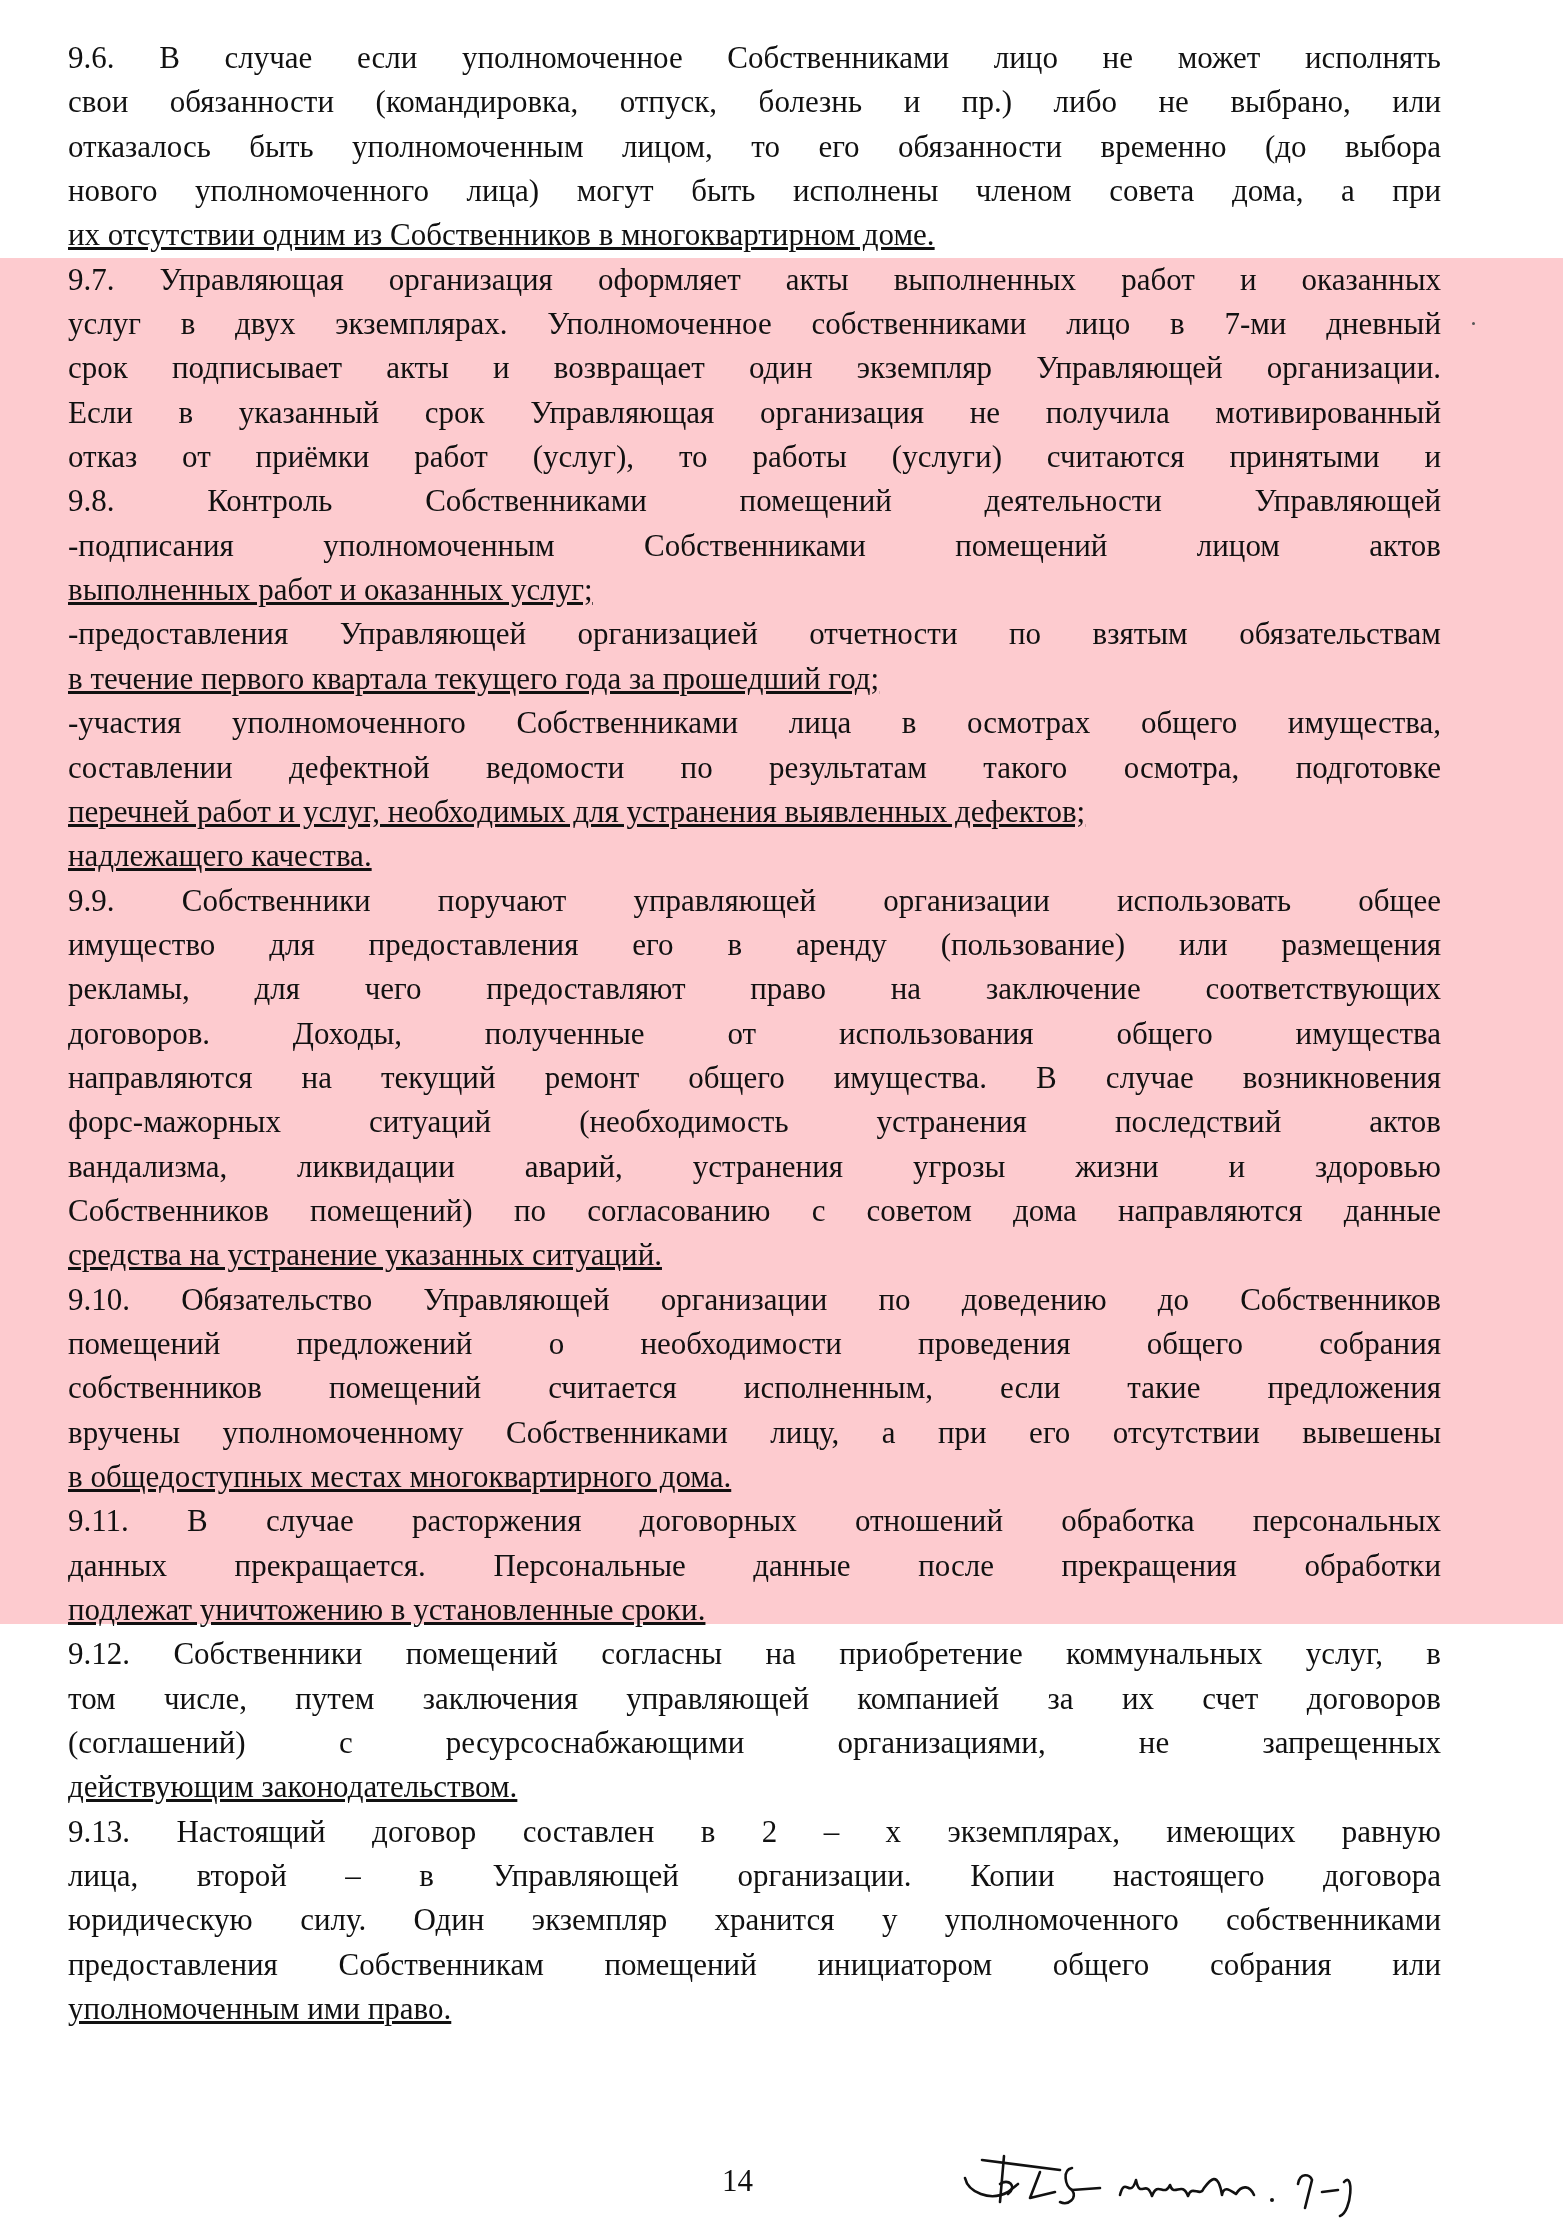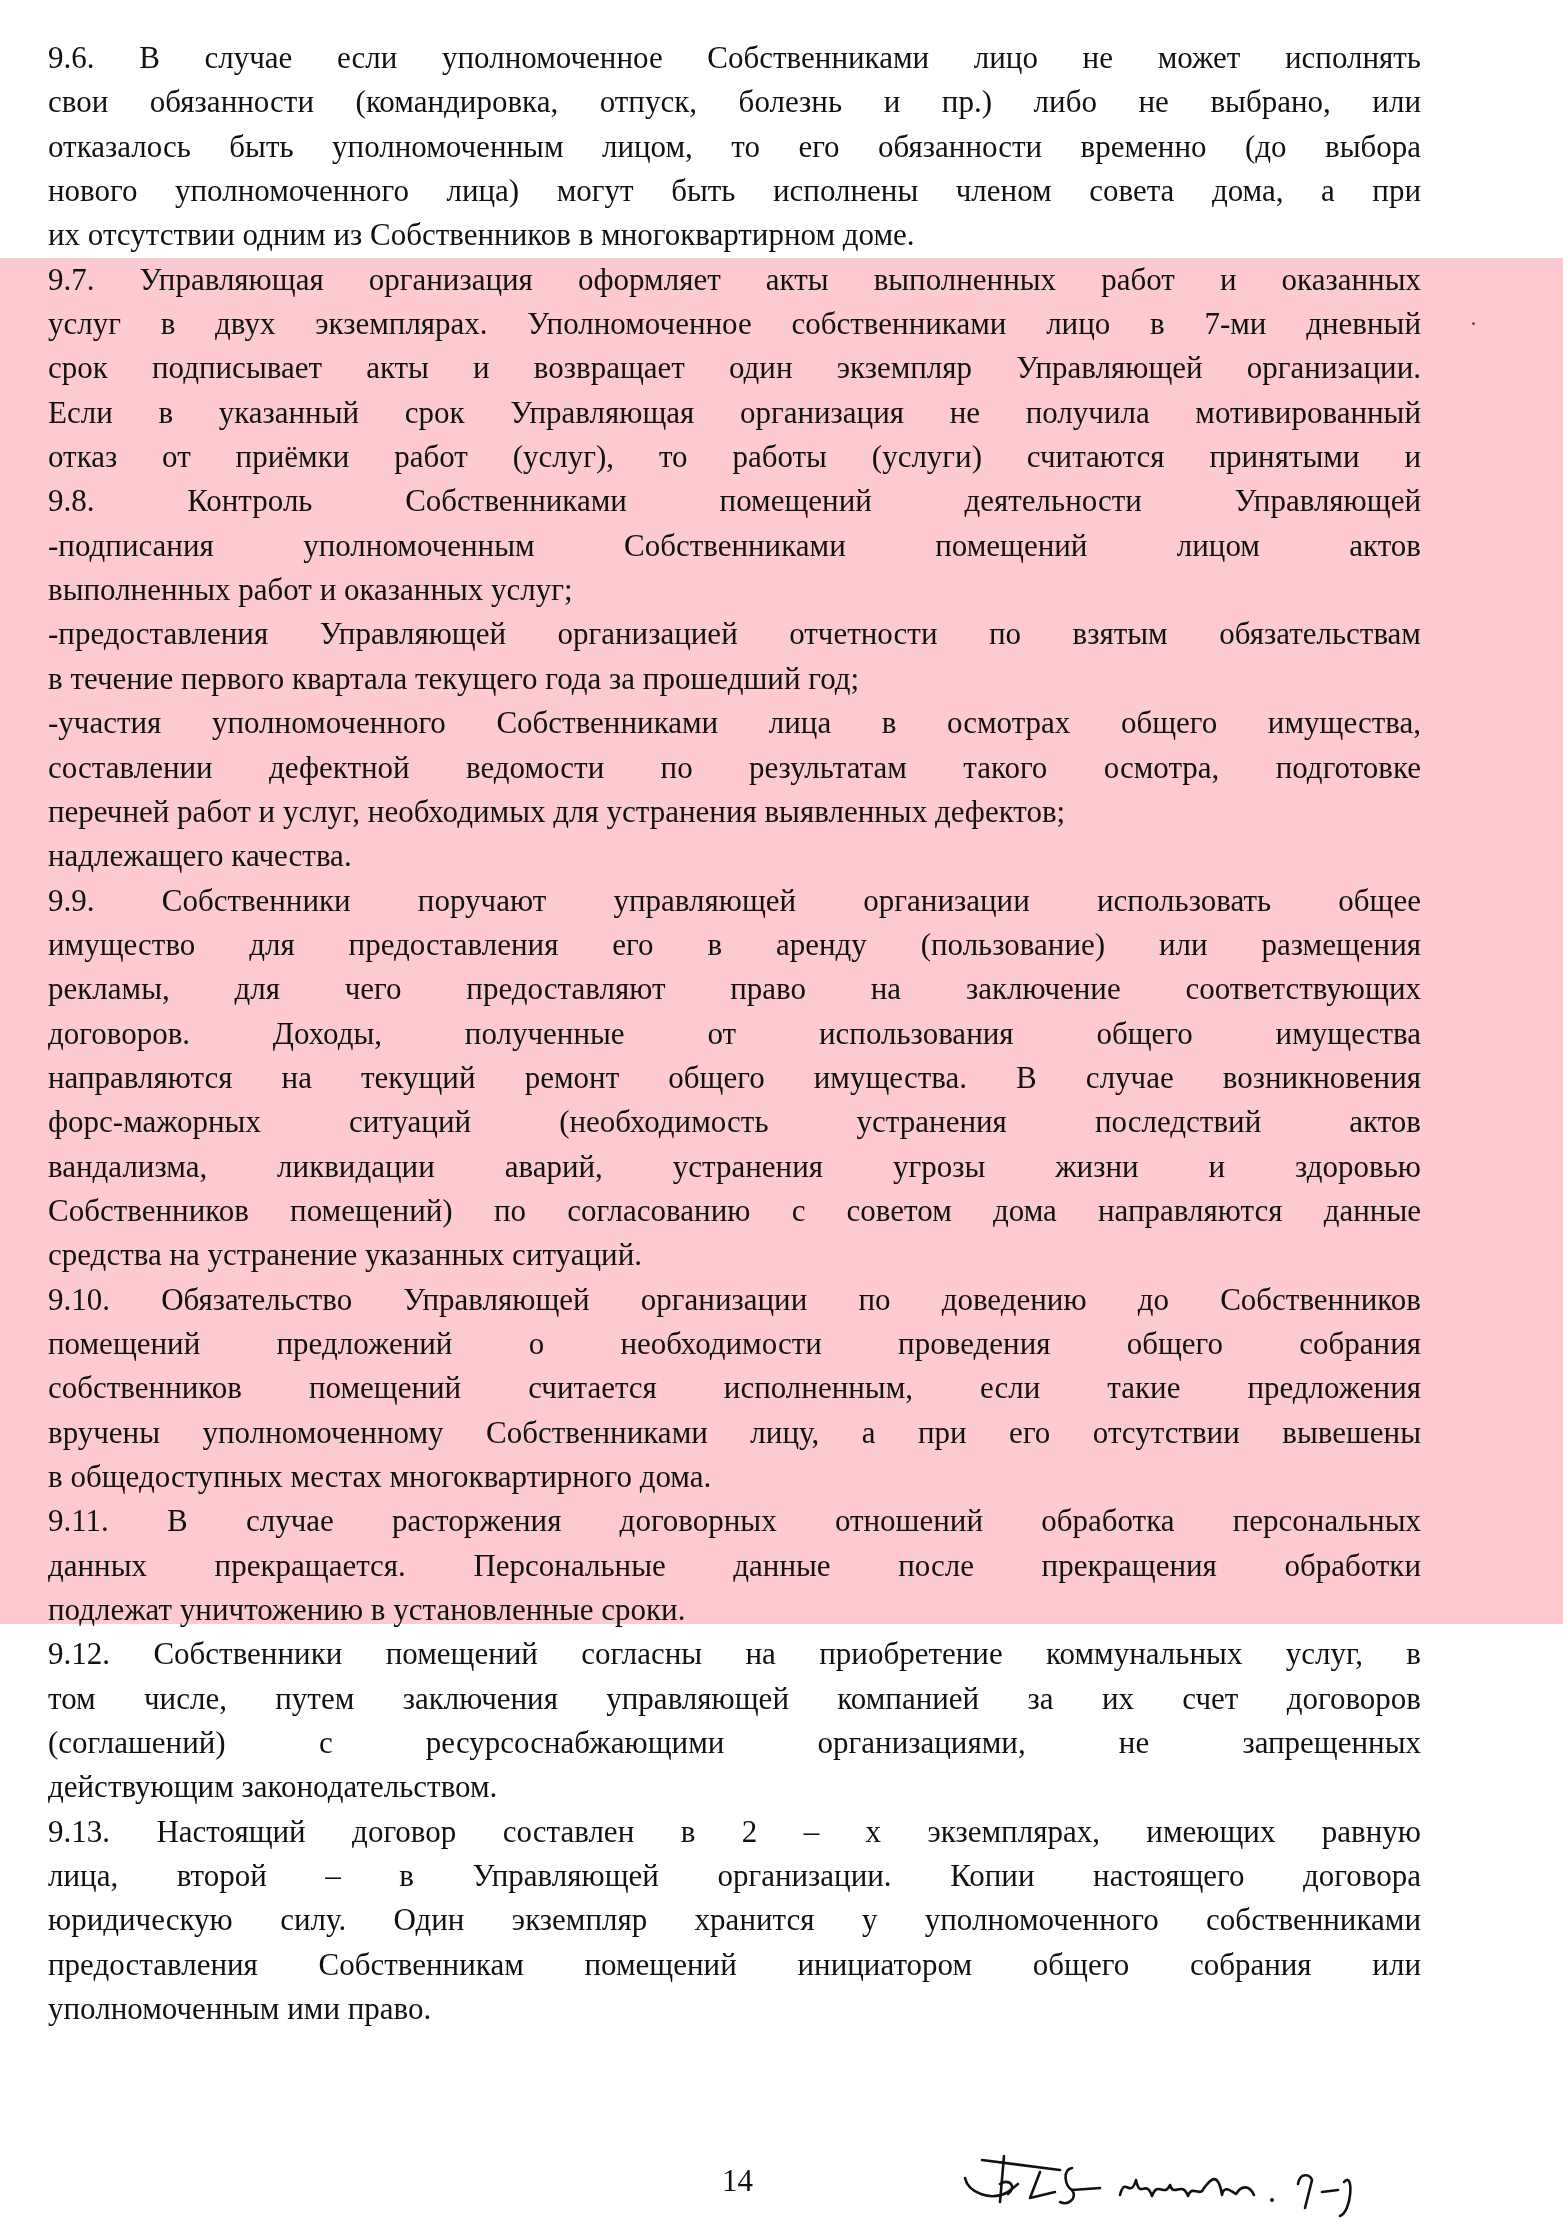--- a/index.html
+++ b/index.html
@@ -1,23 +1,23 @@
 <!DOCTYPE html>
 <html><head>
 <meta charset="utf-8">
 <style>
   html, body { margin: 0; padding: 0; background: #ffffff; }
   body { width: 1563px; height: 2240px; position: relative; overflow: hidden;
          font-family: "Liberation Serif", "DejaVu Serif", serif; color: #111111; }
   .highlight { position: absolute; left: 0; width: 1563px; top: 258px; height: 1366px;
                background: #fdcbcf; }
-  .page { position: absolute; left: 48px; top: 36px; width: 1373px; }
+  .page { position: absolute; left: 68px; top: 36px; width: 1373px; }
   .line { font-size: 31px; line-height: 44.35px; height: 44.35px; white-space: nowrap;
           text-align: justify; text-align-last: justify; overflow: hidden; }
-  .line.last { text-align-last: left; }
+  .line.last { text-align-last: left; text-decoration: underline; }
   .pagenum { position: absolute; left: 722px; top: 2163px; font-size: 31px;
              font-family: "Liberation Serif", serif; }
   .signature { position: absolute; left: 960px; top: 2140px; width: 600px; height: 80px; }
   .speck { position: absolute; width: 3px; height: 3px; background: #555; border-radius: 50%; }
 </style>
 </head>
 <body>
 
 <div class="highlight"></div>
 

